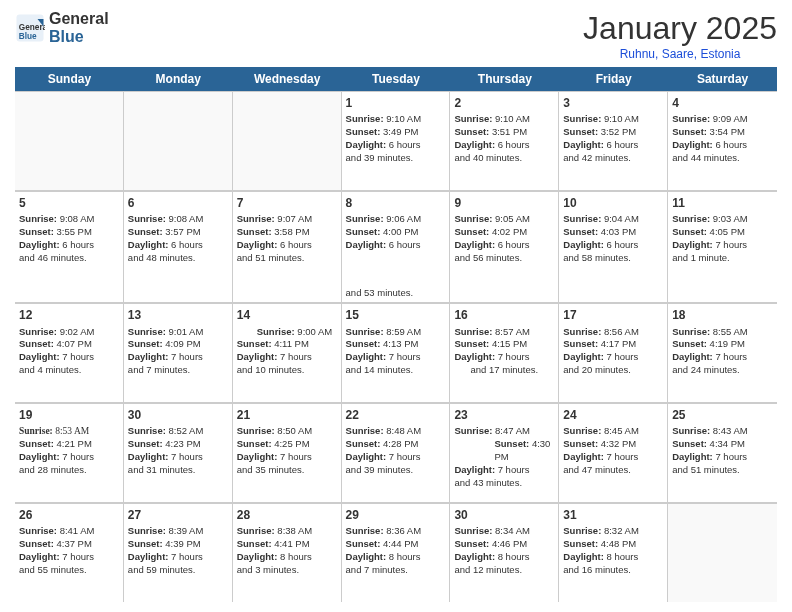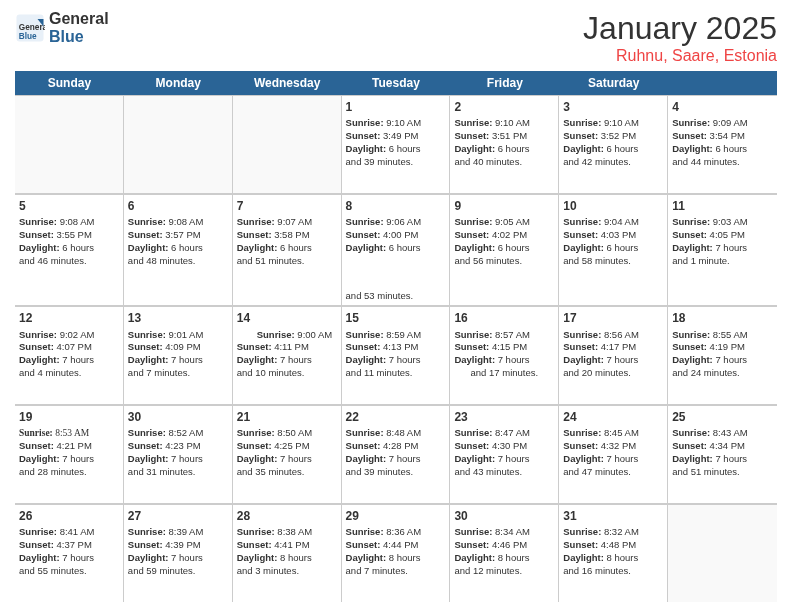--- a/index.html
+++ b/index.html
@@ -49,22 +49,23 @@
     }
     .title-block {
       text-align: right;
     }
     .month-title {
       font-size: 32px;
       font-weight: normal;
       color: #333;
     }
     .location {
-      font-size: 16px;
-      color: #ef4444;
+      font-size: 12px;
+      color: #1d4ed8;
+      text-align: center;
     }
     .calendar {
       flex: 1;
       display: flex;
       flex-direction: column;
     }
     .cal-header-row {
       display: grid;
       grid-template-columns: repeat(7, 1fr);
       background: #2a6496;
@@ -137,20 +138,21 @@
       <div class="location">Ruhnu, Saare, Estonia</div>
     </div>
   </div>
 
   <div class="calendar">
     <div class="cal-header-row">
       <div class="cal-header-cell">Sunday</div>
       <div class="cal-header-cell">Monday</div>
       <div class="cal-header-cell">Wednesday</div>
       <div class="cal-header-cell">Tuesday</div>
+      <div class="cal-header-cell">Thursday</div>
       <div class="cal-header-cell">Friday</div>
       <div class="cal-header-cell">Saturday</div>
     </div>
     <div class="cal-body" id="cal-body">
     <div class="cal-week cal-border-top">
           <div class="cal-cell empty"></div>
           <div class="cal-cell empty"></div>
           <div class="cal-cell empty"></div>
           <div class="cal-cell">
             <span class="day-num">1</span>
@@ -252,21 +254,21 @@
             <span style="display: block; margin-left: 20px;"><b>Sunrise:</b> 9:00 AM</span>
             <span style="display: block;"><b>Sunset:</b> 4:11 PM</span>
             <span style="display: block;"><b>Daylight:</b> 7 hours</span>
             <span style="display: block;">and 10 minutes.</span>
           </div>
           <div class="cal-cell">
             <span class="day-num">15</span>
             <span style="display: block;"><b>Sunrise:</b> 8:59 AM</span>
             <span style="display: block;"><b>Sunset:</b> 4:13 PM</span>
             <span style="display: block;"><b>Daylight:</b> 7 hours</span>
-            <span style="display: block;">and 11 minutes.</span>
+            <span style="display: block;">and 14 minutes.</span>
           </div>
           <div class="cal-cell">
             <span class="day-num">16</span>
             <span style="display: block;"><b>Sunrise:</b> 8:57 AM</span>
             <span style="display: block;"><b>Sunset:</b> 4:15 PM</span>
             <span style="display: block;"><b>Daylight:</b> 7 hours</span>
             <span style="display: block; text-align: center;">and 17 minutes.</span>
           </div>
           <div class="cal-cell">
             <span class="day-num">17</span>
@@ -308,21 +310,21 @@
           <div class="cal-cell">
             <span class="day-num">22</span>
             <span style="display: block;"><b>Sunrise:</b> 8:48 AM</span>
             <span style="display: block;"><b>Sunset:</b> 4:28 PM</span>
             <span style="display: block;"><b>Daylight:</b> 7 hours</span>
             <span style="display: block;">and 39 minutes.</span>
           </div>
           <div class="cal-cell">
             <span class="day-num">23</span>
             <span style="display: block;"><b>Sunrise:</b> 8:47 AM</span>
-            <span style="display: block;"><b>Sunset:</b> 4:30 PM</span>
+            <span style="display: block; margin-left: 40px;"><b>Sunset:</b> 4:30 PM</span>
             <span style="display: block;"><b>Daylight:</b> 7 hours</span>
             <span style="display: block;">and 43 minutes.</span>
           </div>
           <div class="cal-cell">
             <span class="day-num">24</span>
             <span style="display: block;"><b>Sunrise:</b> 8:45 AM</span>
             <span style="display: block;"><b>Sunset:</b> 4:32 PM</span>
             <span style="display: block;"><b>Daylight:</b> 7 hours</span>
             <span style="display: block;">and 47 minutes.</span>
           </div>

